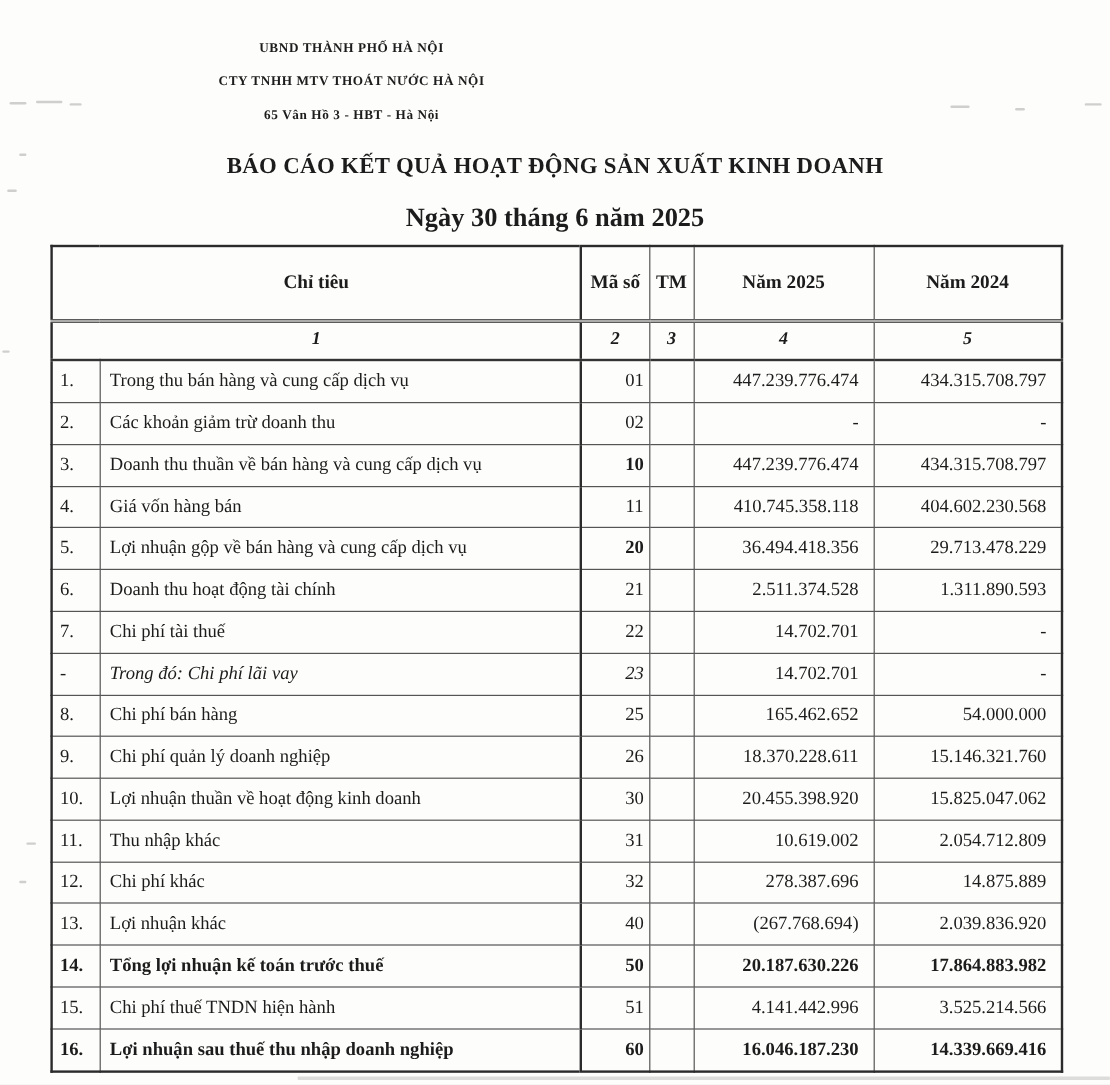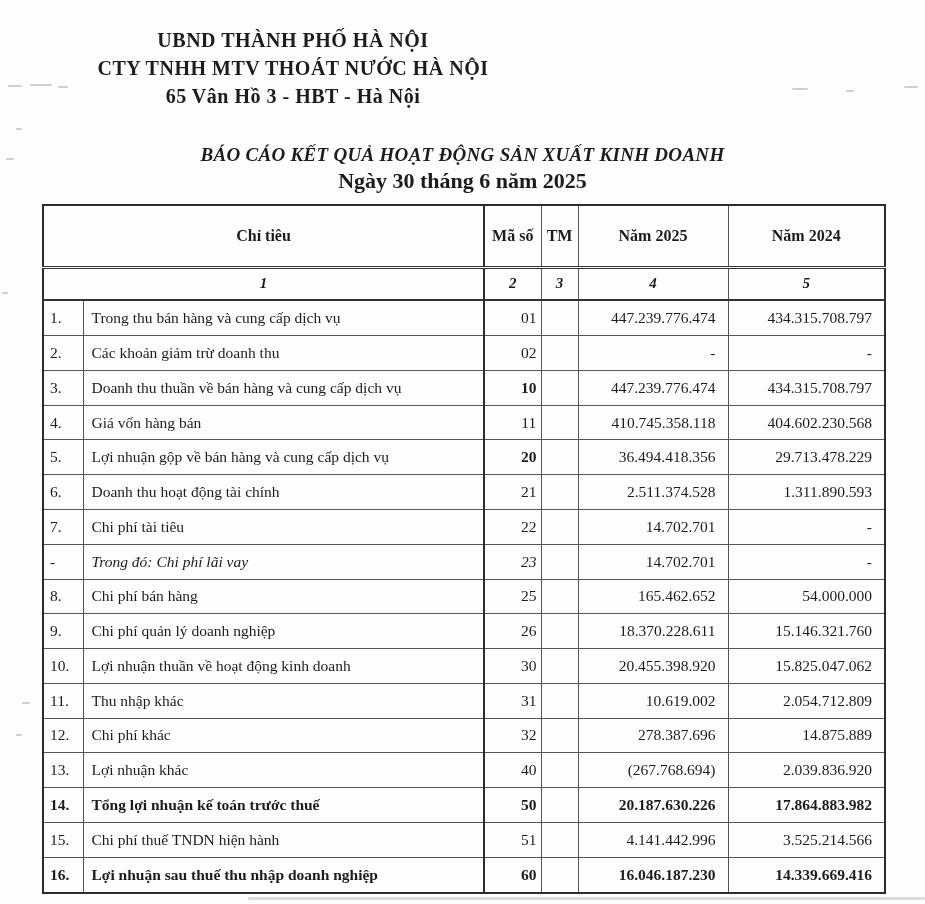--- a/index.html
+++ b/index.html
@@ -13,41 +13,40 @@
     color: #1c1c1c;
     overflow: hidden;
     margin: 0 auto;
   }
   
   .hdr-left {
     position: absolute;
     left: 88px; top: 26px; width: 410px;
     text-align: center;
     font-weight: bold;
-    font-size: 20px;
+    font-size: 11px;
     line-height: 28px;
     letter-spacing: .5px;
   }
   .hdr-right {
     position: absolute;
     left: 532px; top: 28px; width: 378px;
     text-align: center;
     font-size: 15.5px;
     line-height: 28px;
   }
   .hdr-right .line-0 { font-weight: bold; font-size: 16px; }
   
   .title {
     position: absolute;
-    left: 0; top: 144px; width: 100%;
+    left: 0; top: 128px; width: 100%;
     text-align: center;
     font-weight: bold;
     font-size: 19px;
     letter-spacing: .3px;
-    font-style: italic;
   }
   .subtitle {
     position: absolute;
     left: 0; top: 168px; width: 100%;
     text-align: center;
     font-weight: bold;
     font-size: 22px;
   }
   
   table.report {
@@ -168,21 +167,21 @@
         <tr>
           <td class="c-no">6.</td>
           <td class="c-label">Doanh thu hoạt động tài chính</td>
           <td class="c-code v-strong">21</td>
           <td class="c-tm"></td>
           <td class="c-val">2.511.374.528</td>
           <td class="c-val">1.311.890.593</td>
         </tr>
         <tr>
           <td class="c-no">7.</td>
-          <td class="c-label">Chi phí tài tiêu</td>
+          <td class="c-label">Chi phí tài thuế</td>
           <td class="c-code v-strong">22</td>
           <td class="c-tm"></td>
           <td class="c-val">14.702.701</td>
           <td class="c-val">-</td>
         </tr>
         <tr class="italic-row">
           <td class="c-no">-</td>
           <td class="c-label">Trong đó: Chi phí lãi vay</td>
           <td class="c-code v-strong">23</td>
           <td class="c-tm"></td>

